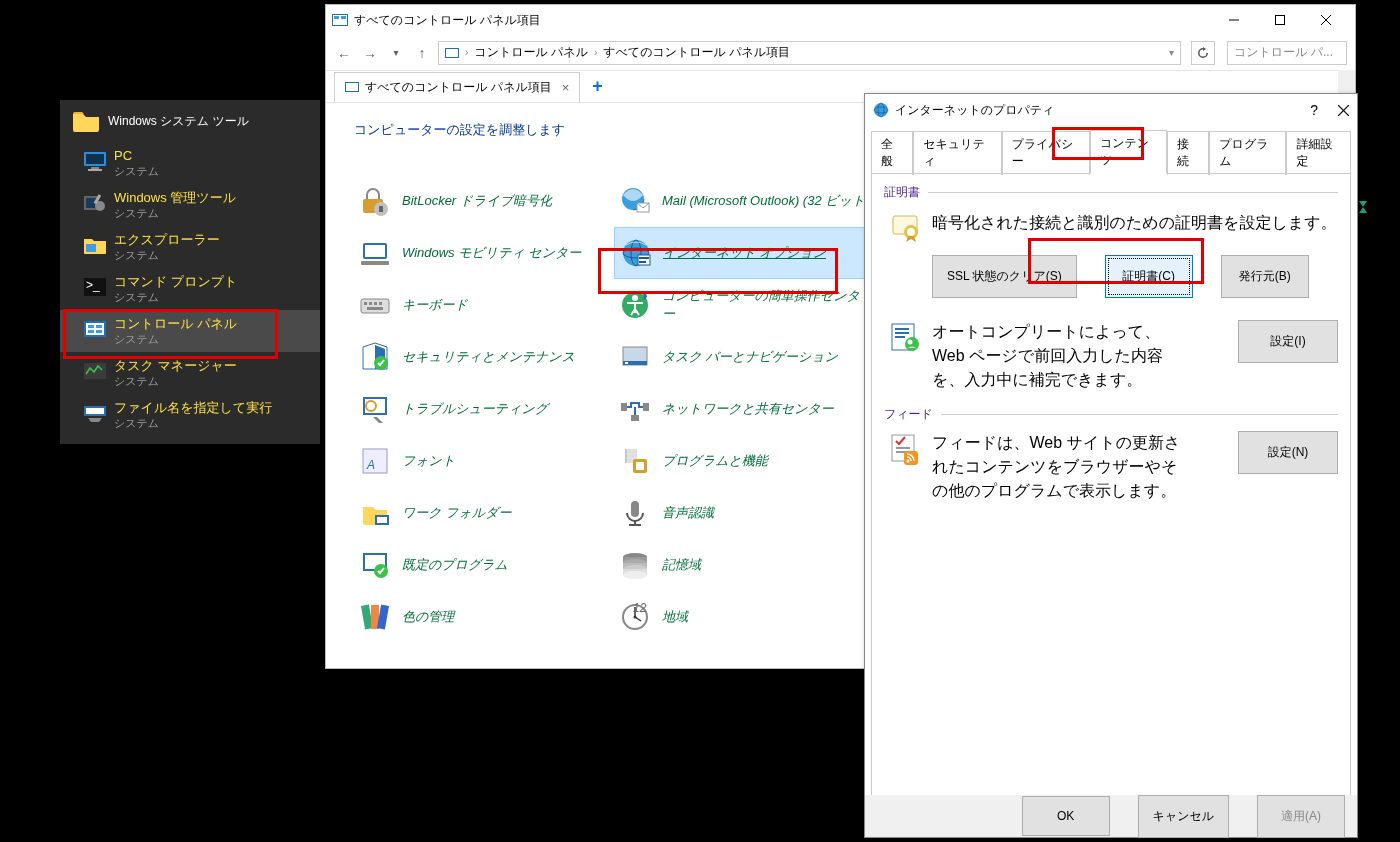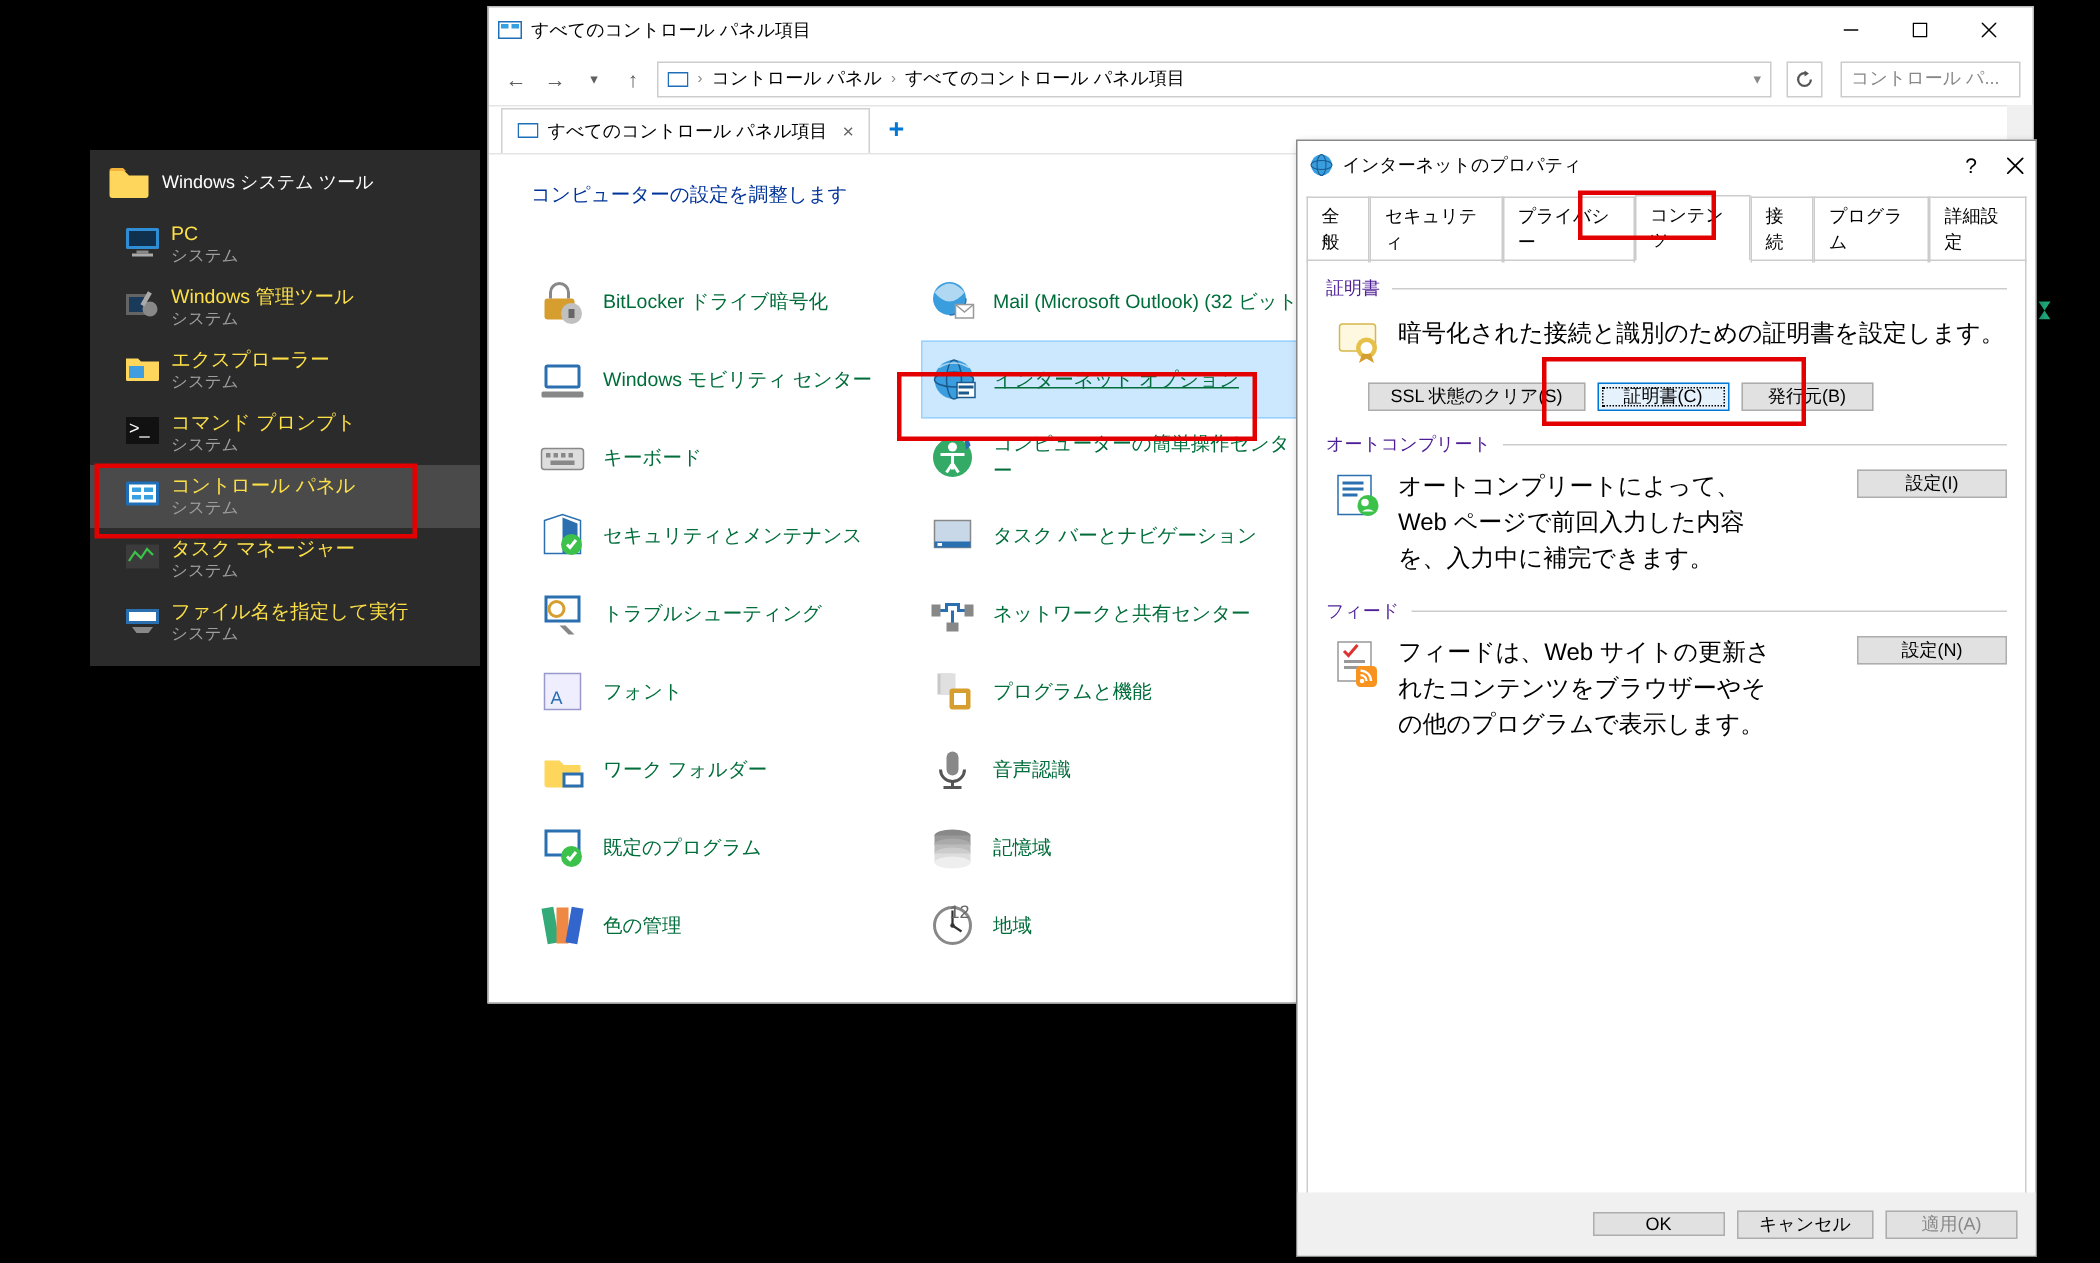--- a/index.html
+++ b/index.html
@@ -29,21 +29,21 @@
   .crumb-box { flex:1; display:flex; align-items:center; border:1px solid #ccc; height:24px; padding:0 6px; gap:6px; }
   .crumb-sep { color:#888; font-size:10px; }
   .crumb-refresh { width:24px; height:24px; border:1px solid #ccc; display:flex; align-items:center; justify-content:center; margin-left:4px; }
   .crumb-search { width:120px; height:24px; border:1px solid #ccc; margin-left:6px; display:flex; align-items:center; padding:0 6px; color:#888; }
   .cp-tab { display:flex; align-items:center; height:32px; padding-left:8px; border-bottom:1px solid #e5e5e5; }
   .tab-item { display:flex; align-items:center; border:1px solid #d0d0d0; border-bottom:none; height:30px; padding:0 10px; gap:6px; background:#fff; }
   .tab-item .x { color:#666; margin-left:4px; font-size:13px;}
   .tab-plus { color:#0078D7; font-size:18px; font-weight:bold; padding:0 12px; }
   .cp-body { padding: 18px 28px; }
   .cp-heading { color:#003399; font-size:13px; margin-bottom:36px; }
-  .cp-grid { display:grid; grid-template-columns: 260px 260px; column-gap: 0; }
+  .cp-grid { display:grid; grid-template-columns: 260px 260px; column-gap: 0; font-style: italic; }
   .cp-item { display:flex; align-items:center; min-height:52px; padding:1px 4px; }
   .cp-item.sel { background:#CCE8FF; border:1px solid #99D1FF; }
   .cp-item .cic { width:34px; height:34px; margin-right:10px; display:flex; align-items:center; justify-content:center; flex-shrink:0;}
   .cp-item .clbl { color:#006D3A; font-size:13px; }
   .cp-item.sel .clbl { color:#006D3A; text-decoration:underline; }
   .red-box-cp { position:absolute; border:3px solid #E20000; pointer-events:none; }
 
   
   .ip-dialog { position:absolute; left:864px; top:93px; width:494px; height:745px; background:#fff; border:1px solid #888; box-shadow: 2px 2px 6px rgba(0,0,0,0.3); }
   .ip-title { display:flex; align-items:center; height:32px; padding:12px 8px; }
@@ -56,21 +56,21 @@
   .ip-tab:not(.active) { top:1px; }
   .ip-tabarea { border:1px solid #ccc; margin:0 6px; height:634px; padding:10px 12px; position:relative; top:-1px; }
   .fieldset { border:none; margin-bottom:14px; }
   .fieldset > .legrow { display:flex; align-items:center; }
   .fieldset > .legrow .legend { color:#4c1d95; margin-right:8px; }
   .fieldset > .legrow .line { flex:1; height:1px; background:#ccc; }
   .fs-body { display:flex; padding:10px 0 0 4px; gap:10px; }
   .fs-ic { width:34px; height:34px; flex-shrink:0; display:flex; align-items:center; justify-content:center;}
   .fs-txt { flex:1; font-size:16px; line-height:1.5; }
   .btn-row { display:flex; gap:8px; margin-top:10px; padding-left:28px; }
-  .wbtn { border:1px solid #adadad; background:#e1e1e1; padding:0 14px; font-size:12px; min-width:88px; text-align:center; }
+  .wbtn { border:1px solid #adadad; background:#e1e1e1; padding:12px 14px; font-size:12px; min-width:88px; text-align:center;margin-left:20px; }
   .wbtn.focus { outline:1px dotted #000; outline-offset:-4px; border:1px solid #0078d7; background:#e5f1fb;}
   .wbtn.side { min-width:100px; }
   .side-btn-wrap { margin-left:auto; }
   .fs-body2 { display:flex; padding:8px 0 0 4px; gap:10px; align-items:flex-start;}
   .fs-body2 .fs-txt { max-width:250px;}
   .ip-footer { position:absolute; bottom:0; left:0; right:0; height:42px; background:#f0f0f0; display:flex; align-items:center; justify-content:flex-end; padding:0 12px; gap:8px; }
   .wbtn.disabled { color:#888; }
   .red-box-ip { position:absolute; border:3px solid #E20000; pointer-events:none; z-index:5; }
 
   
@@ -515,24 +515,20 @@
         <div class="fs-txt">暗号化された接続と識別のための証明書を設定します。</div>
       </div>
       <div class="btn-row">
         <div class="wbtn"><span>SSL 状態のクリア(S)</span></div>
         <div class="wbtn focus"><span>証明書(C)</span></div>
         <div class="wbtn"><span>発行元(B)</span></div>
       </div>
     </div>
 
     <div class="fieldset">
-      <div class="legrow">
-          <span class="legend">オートコンプリート</span>
-          <div class="line"></div>
-        </div>
       <div class="fs-body2">
         <div class="fs-ic">
             <svg width="34" height="34">
               <rect x="4" y="4" width="22" height="26" fill="#fff" stroke="#2a6fb0"></rect>
               <rect x="7" y="8" width="14" height="2" fill="#2a6fb0"></rect>
               <rect x="7" y="12" width="14" height="2" fill="#2a6fb0"></rect>
               <rect x="7" y="16" width="10" height="2" fill="#2a6fb0"></rect>
               <circle cx="24" cy="24" r="7" fill="#3cc24a"></circle>
               <circle cx="22" cy="22" r="2.5" fill="#fff"></circle>
               <path d="M20 28 q4 -3 8 0" fill="#fff"></path>

